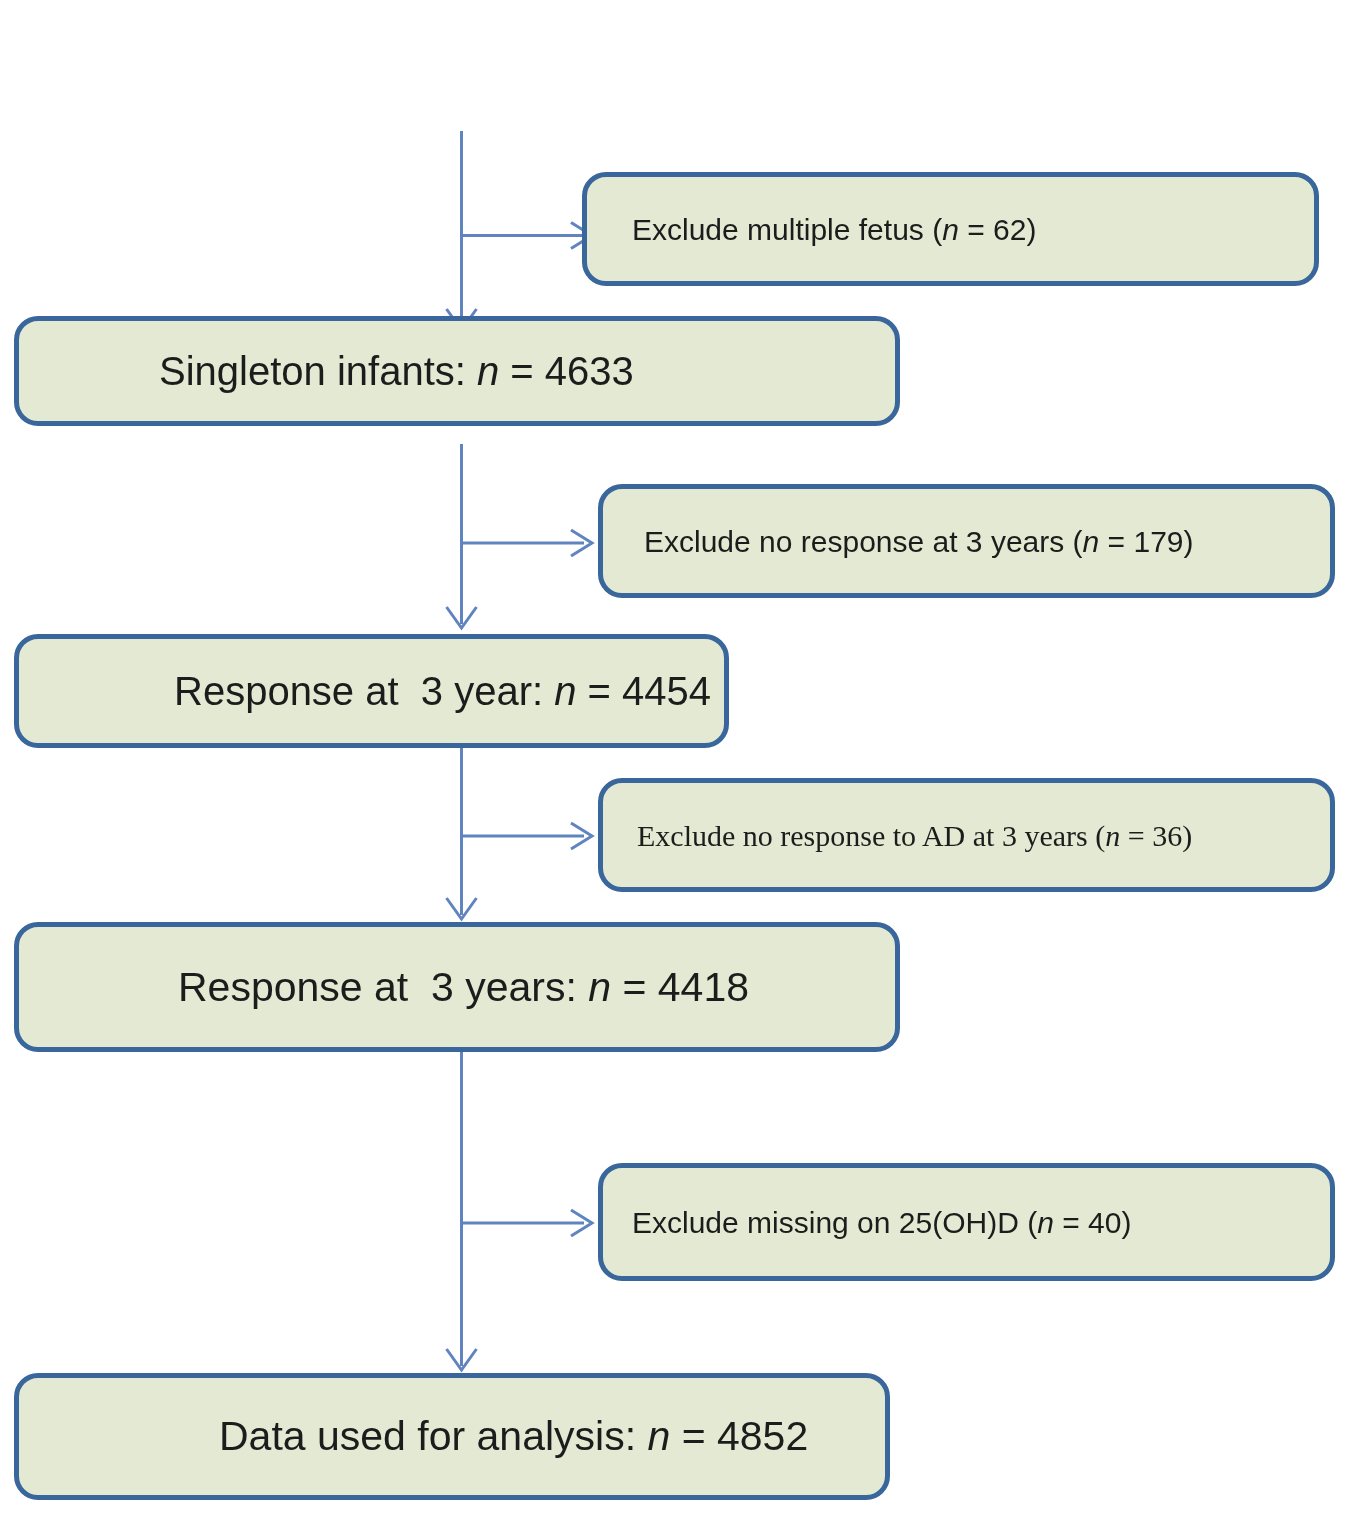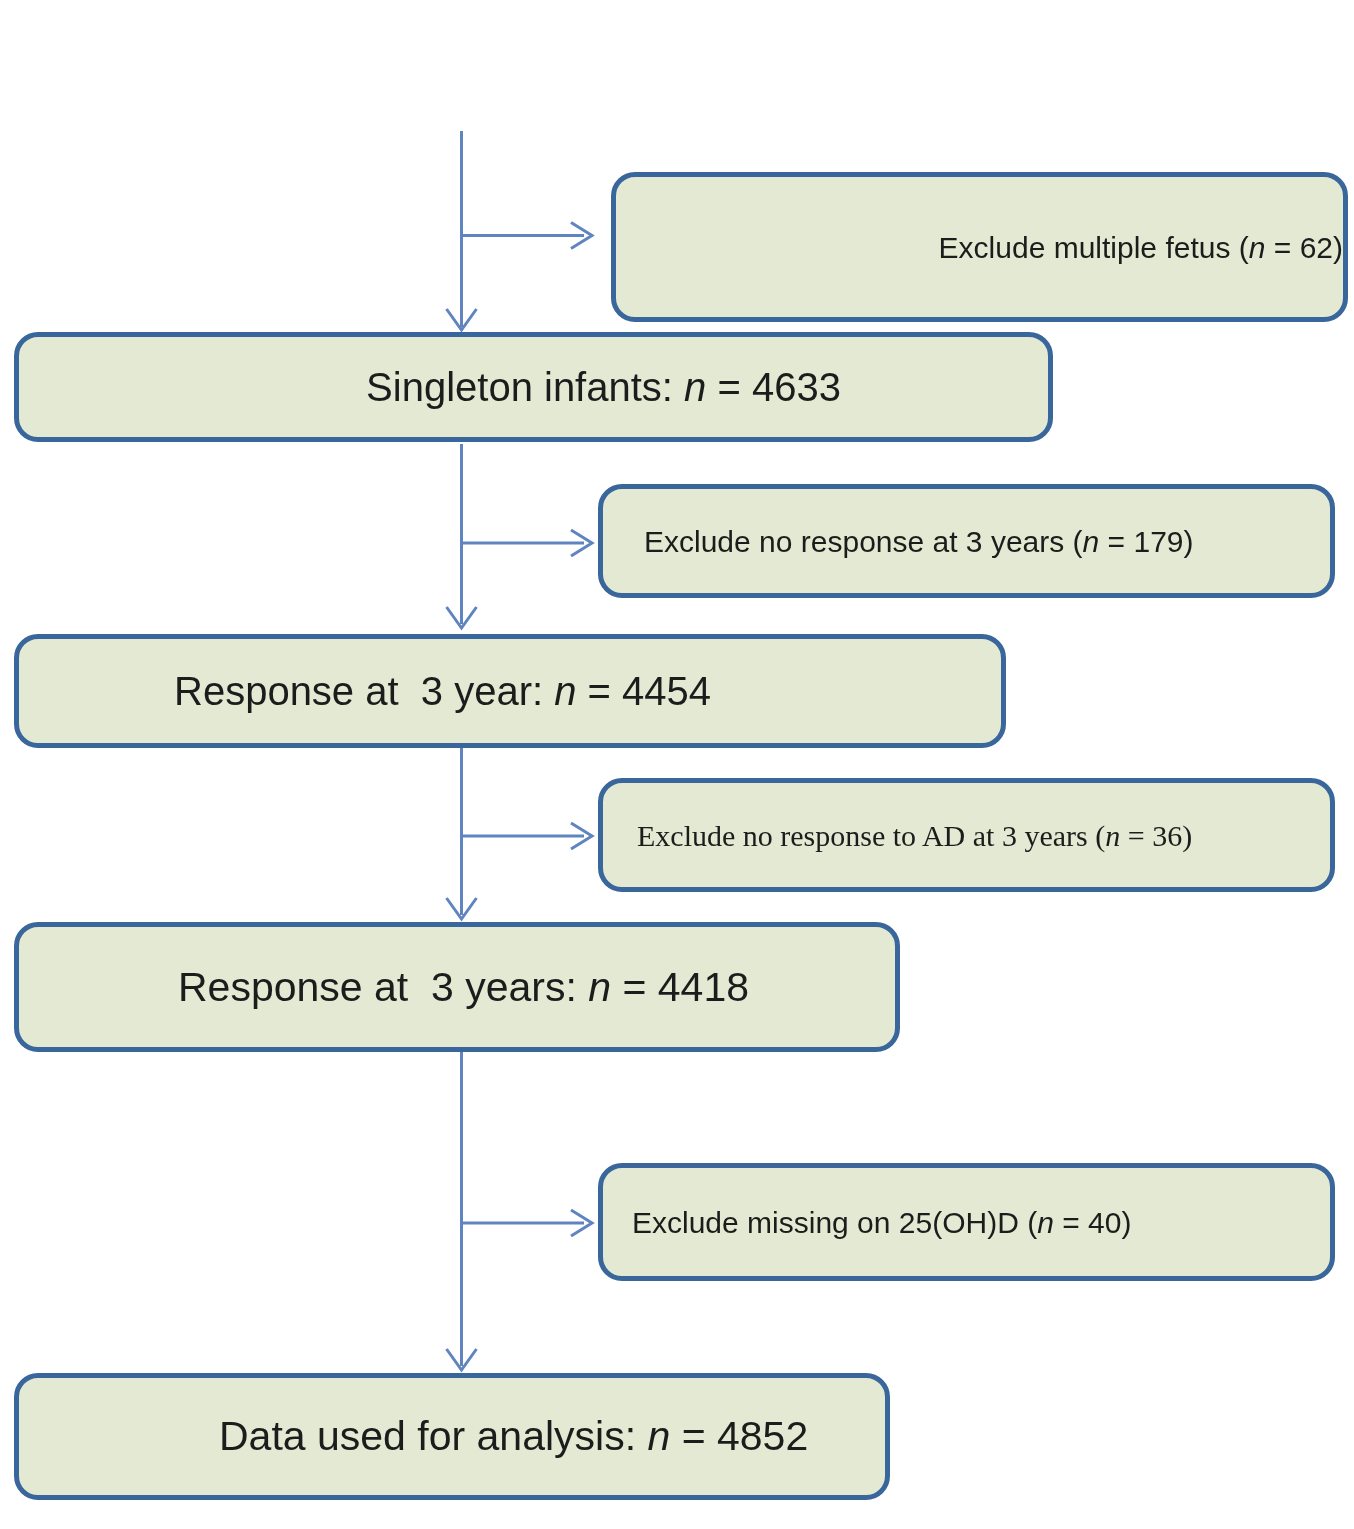--- a/index.html
+++ b/index.html
@@ -31,31 +31,31 @@
   }
   .label{
     margin:0;
     white-space:pre-wrap;
     color:var(--text);
   }
   .it{font-style:italic;}
   
   .b1{left:14px;top:14px;width:876px;height:117px;}
   .b1 .label{padding-left:20px;font-size:37px;line-height:47px;}
-  .b2{left:14px;top:332px;width:1039px;height:110px;justify-content:center;}
+  .b2{left:14px;top:316px;width:886px;height:110px;}
   .b2 .label{padding-left:140px;font-size:40px;line-height:48px;}
-  .b3{left:14px;top:634px;width:992px;height:114px;}
+  .b3{left:14px;top:634px;width:715px;height:114px;}
   .b3 .label{padding-left:155px;font-size:40px;line-height:48px;}
   .b4{left:14px;top:922px;width:886px;height:130px;}
   .b4 .label{padding-left:140px;font-size:41px;line-height:49px;margin-left:19px;}
   .b5{left:14px;top:1373px;width:876px;height:127px;}
   .b5 .label{padding-left:200px;font-size:41px;line-height:49px;}
   
   .excl .label{font-size:30px;line-height:37px;}
-  .e1{left:611px;top:172px;width:737px;height:150px;justify-content:flex-end;}
+  .e1{left:582px;top:172px;width:737px;height:114px;}
   .e1 .label{padding-left:45px;}
   .e2{left:598px;top:484px;width:737px;height:114px;}
   .e2 .label{padding-left:41px;}
   .e3{left:598px;top:778px;width:737px;height:114px;}
   .e3 .label{padding-left:34px;font-family:Liberation Serif, serif;}
   .e4{left:598px;top:1163px;width:737px;height:118px;}
   .e4 .label{padding-left:29px;}
 </style>
 </head>
 <body>

